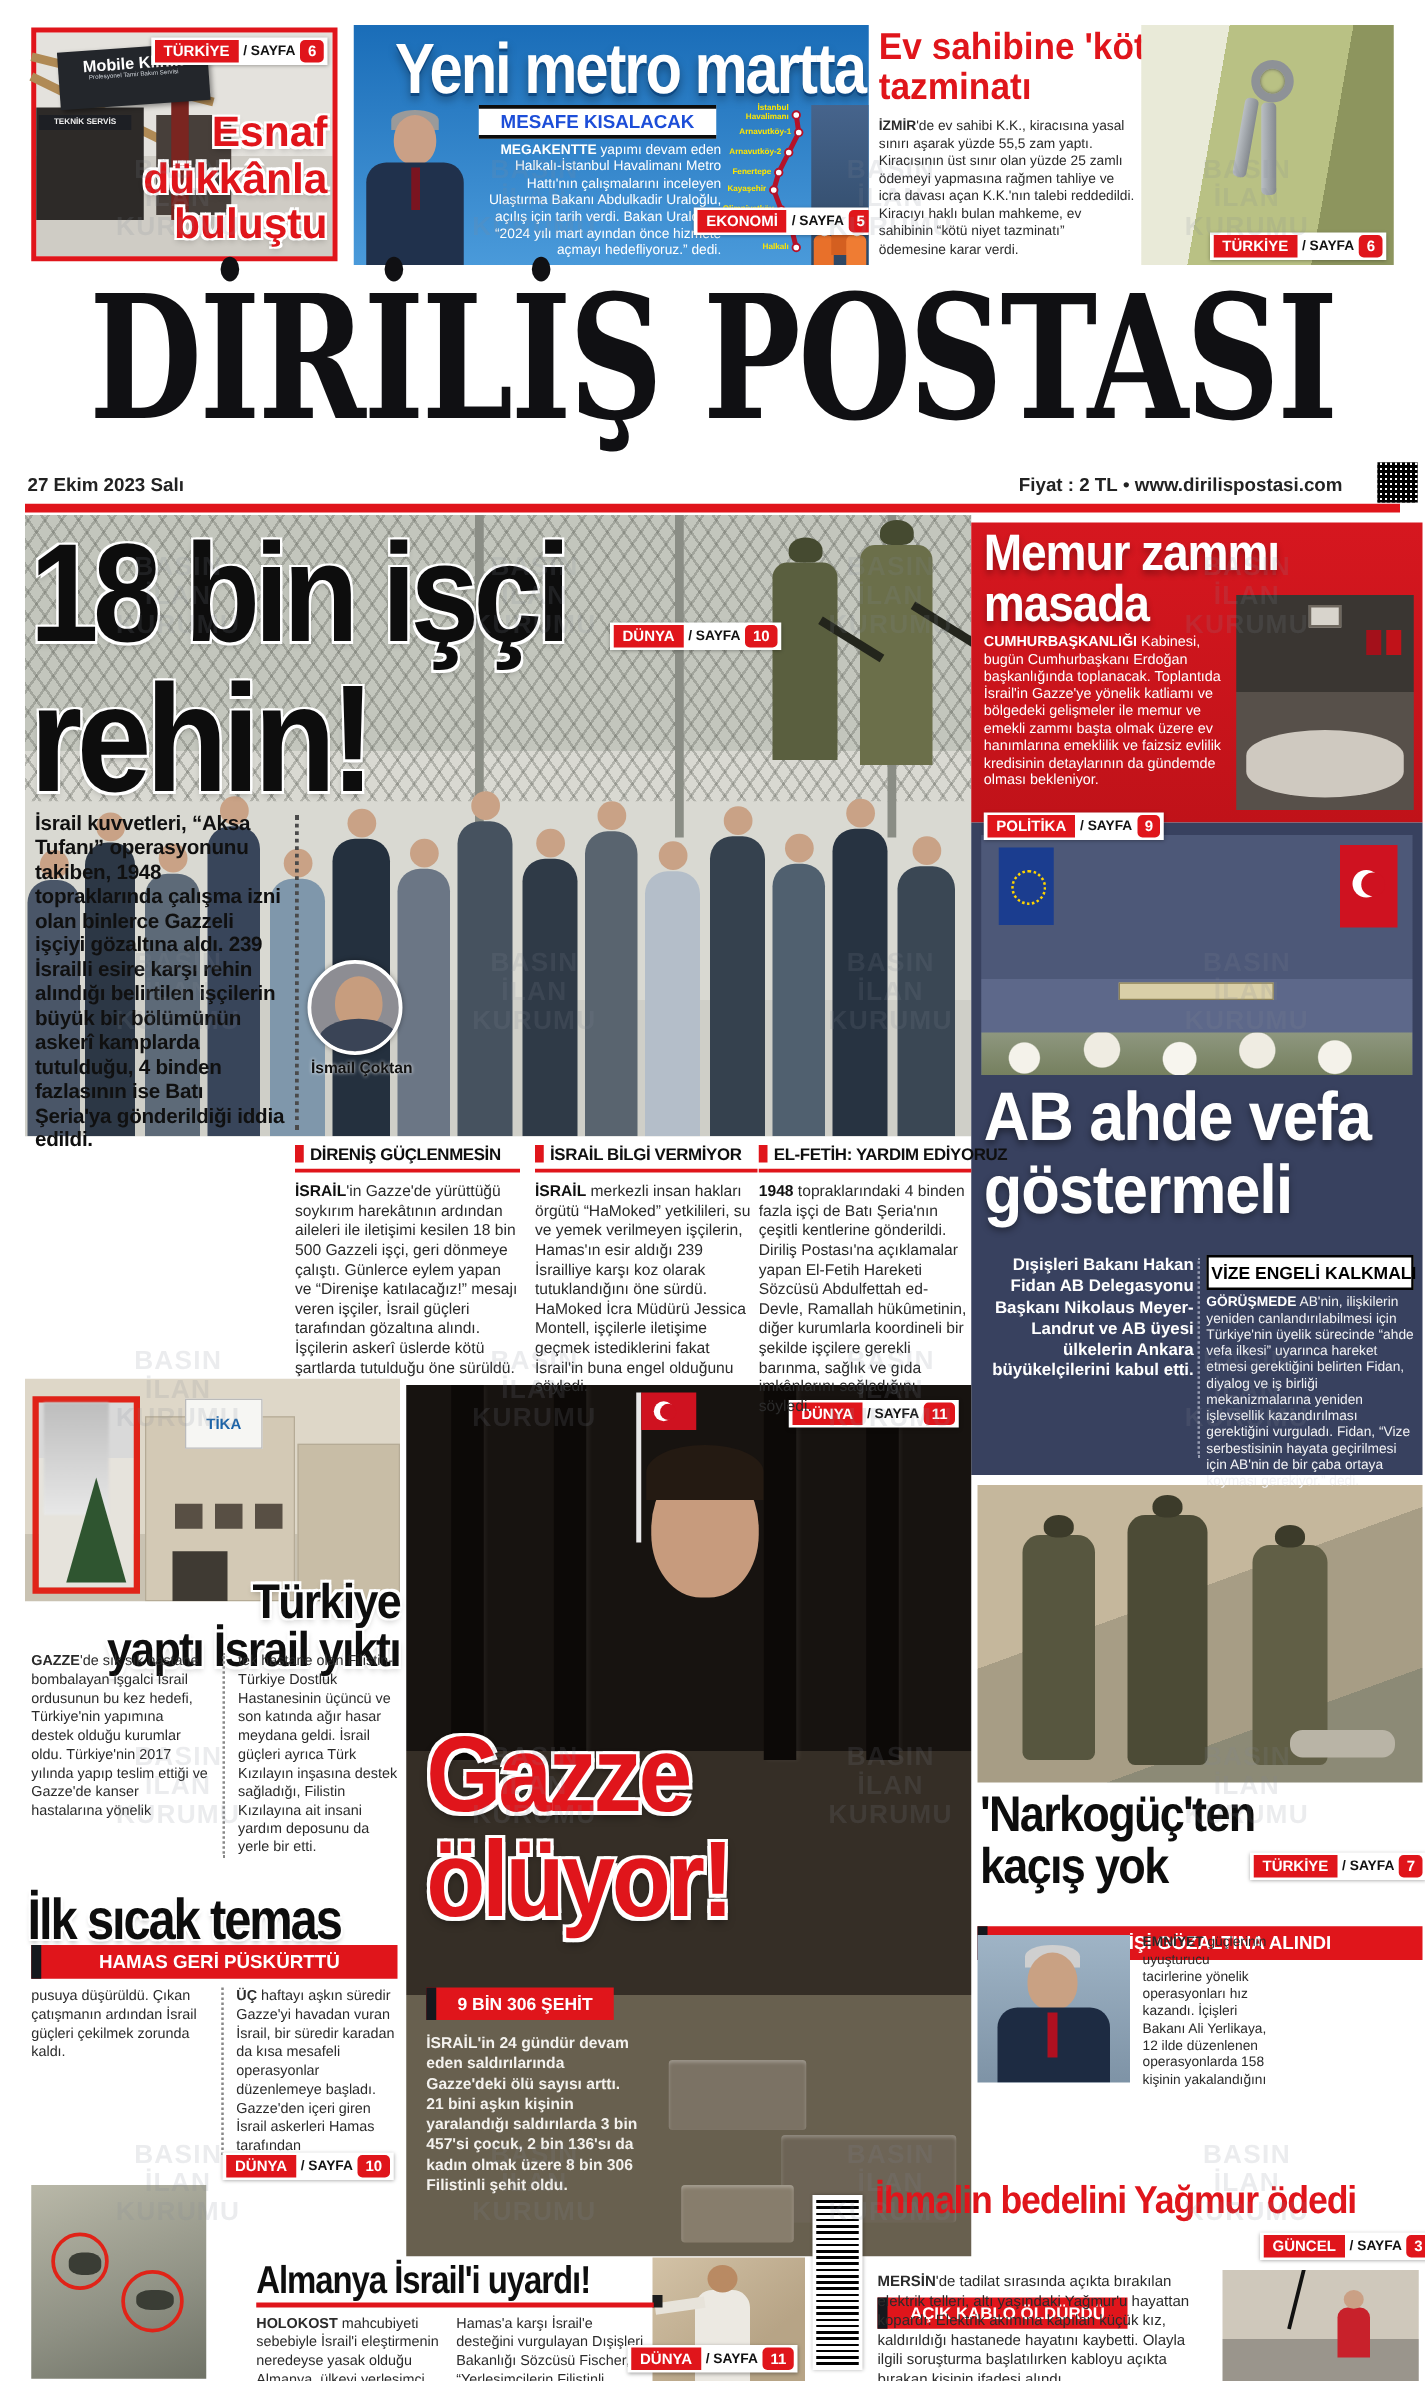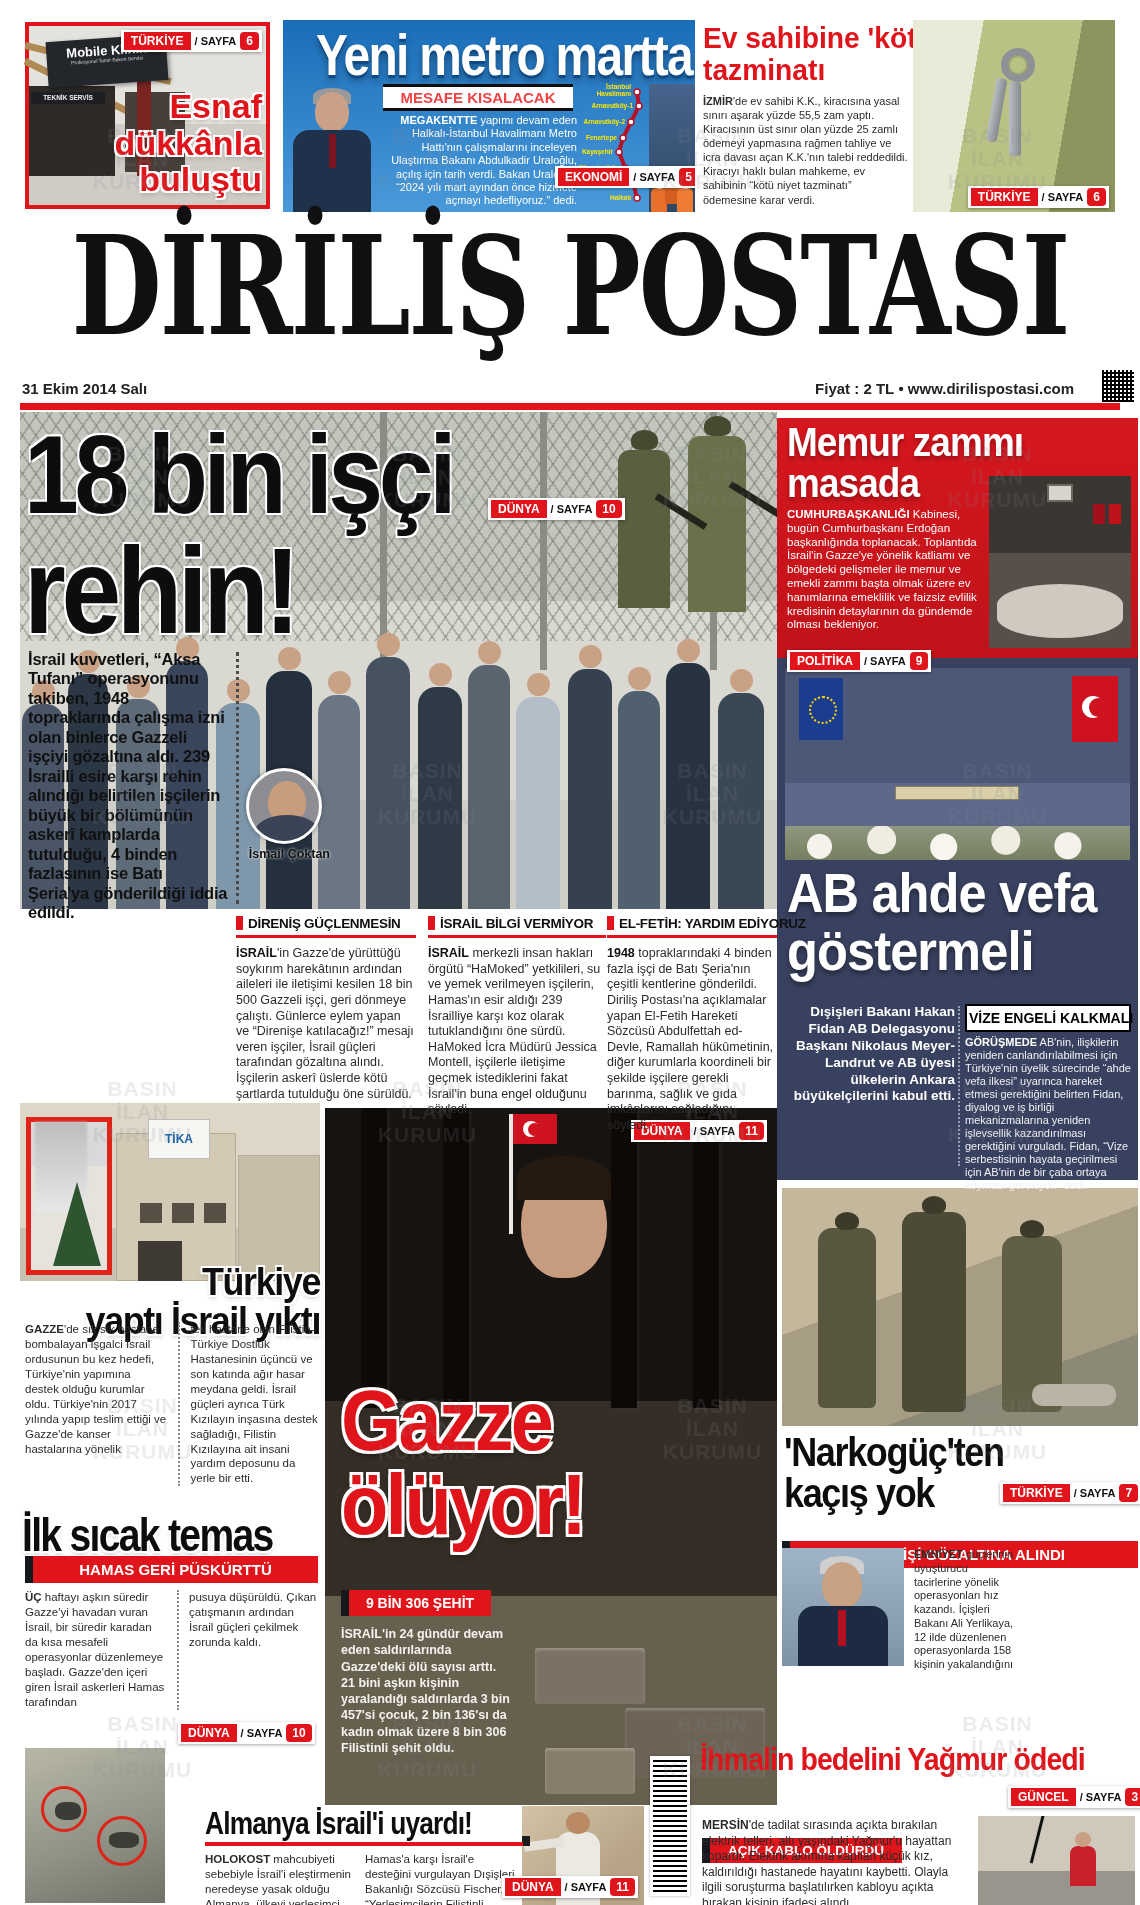--- a/index.html
+++ b/index.html
@@ -64,21 +64,21 @@
     background:linear-gradient(180deg,var(--blue1),var(--blue2));overflow:hidden}
   .metro-hl{position:absolute;left:0;top:2px;width:100%;text-align:center;color:#fff;font-weight:bold;
     font-size:57px;letter-spacing:-2px;transform:scaleX(.84);transform-origin:center top;
     text-shadow:0 3px 0 #0e4a85,0 5px 8px rgba(0,0,0,.35);white-space:nowrap}
   .minister{position:absolute;left:6px;top:66px;width:86px;height:126px}
   .minister .head{position:absolute;left:26px;top:6px;width:34px;height:40px;border-radius:50% 50% 46% 46%;background:#caa086}
   .minister .hair{position:absolute;left:24px;top:2px;width:38px;height:16px;border-radius:50% 50% 0 0;background:#9a9a9a}
   .minister .suit{position:absolute;left:4px;top:44px;width:78px;height:82px;border-radius:16px 16px 0 0;background:#20314c}
   .minister .tie{position:absolute;left:40px;top:48px;width:7px;height:34px;background:#7a1420}
   .mesafe{position:absolute;left:100px;top:64px;width:190px;border-top:3px solid #0d0d0d;border-bottom:3px solid #0d0d0d;
-    background:#fff;color:#ef4444;font-weight:bold;font-size:15px;text-align:center;padding:2px 0}
+    background:#fff;color:#1d4ed8;font-weight:bold;font-size:15px;text-align:center;padding:2px 0}
   .metro-body{position:absolute;left:96px;top:94px;width:198px;color:#fff;font-size:11px;line-height:1.22;text-align:right}
   .metro-body b{color:#fff}
   .map{position:absolute;left:300px;top:64px;width:64px;height:122px}
   .map .st{position:absolute;color:#ffe600;font-weight:bold;font-size:6.5px;text-align:right;white-space:nowrap;line-height:1.05}
   .map .st.wrap{white-space:normal;width:46px}
   .mworkers{position:absolute;left:366px;top:64px;width:46px;height:128px;background:linear-gradient(180deg,#46648c,#2e4764)}
   .vest{position:absolute;width:16px;height:24px;border-radius:5px 5px 0 0;background:#e8702a}
   .vest::before{content:"";position:absolute;top:-8px;left:4px;width:9px;height:9px;border-radius:50%;background:#f3f3f3}
   .metro .tag{position:absolute;left:272px;top:146px}
   
@@ -363,21 +363,21 @@
       <b class="tcat">TÜRKİYE</b>
         <i class="tslash">/ SAYFA</i>
         <b class="tnum">6</b>
     </span>
   </div>
 
   <div class="abs masthead">
     <span class="mh">DİRİLİŞ POSTASI</span>
   </div>
   <div class="abs dateline">
-    <span>31 Ekim 2014 Salı</span>
+    <span>27 Ekim 2023 Salı</span>
     <span style="padding-right:44px">
       <b>Fiyat : 2 TL</b>
       <span>•</span>
       <b>www.dirilispostasi.com</b>
     </span>
   </div>
   <div class="abs qr"></div>
   <div class="abs redrule"></div>
 
   <div class="abs main-photo">
@@ -505,24 +505,24 @@
   <div class="abs tika-body">
     <div class="c">
       <b>GAZZE</b><span>'de sık sık hastane bombalayan işgalci İsrail ordusunun bu kez hedefi, Türkiye'nin yapımına destek olduğu kurumlar oldu. Türkiye'nin 2017 yılında yapıp teslim ettiği ve Gazze'de kanser hastalarına yönelik</span>
     </div>
     <div class="c">tek hastane olan Filistin-Türkiye Dostluk Hastanesinin üçüncü ve son katında ağır hasar meydana geldi. İsrail güçleri ayrıca Türk Kızılayın inşasına destek sağladığı, Filistin Kızılayına ait insani yardım deposunu da yerle bir etti.</div>
   </div>
 
   <div class="abs ilk-hl outline">İlk sıcak temas</div>
   <div class="abs ilk-bar redbar">HAMAS GERİ PÜSKÜRTTÜ</div>
   <div class="abs ilk-body">
+    <div class="c">pusuya düşürüldü. Çıkan çatışmanın ardından İsrail güçleri çekilmek zorunda kaldı.</div>
     <div class="c">
       <b>ÜÇ</b><span> haftayı aşkın süredir Gazze'yi havadan vuran İsrail, bir süredir karadan da kısa mesafeli operasyonlar düzenlemeye başladı. Gazze'den içeri giren İsrail askerleri Hamas tarafından</span>
     </div>
-    <div class="c">pusuya düşürüldü. Çıkan çatışmanın ardından İsrail güçleri çekilmek zorunda kaldı.</div>
   </div>
   <span class="abs tag ilk-tag">
     <b class="tcat">DÜNYA</b>
       <i class="tslash">/ SAYFA</i>
       <b class="tnum">10</b>
   </span>
   <div class="abs ilk-photo">
     <span class="blob" style="left:30px;top:54px;width:26px;height:18px"></span>
     <span class="blob" style="left:84px;top:84px;width:30px;height:16px"></span>
     <span class="redcirc" style="left:16px;top:38px;width:46px;height:46px"></span>

